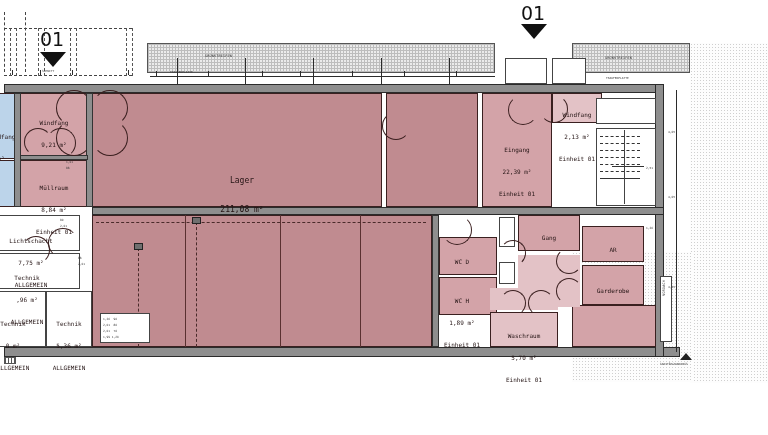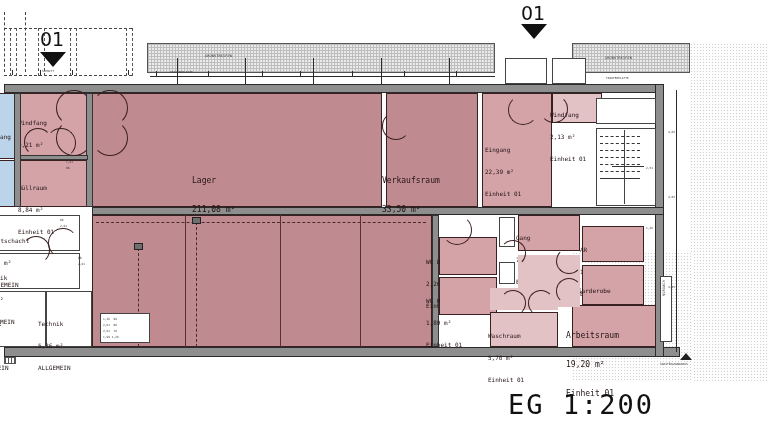--- a/index.html
+++ b/index.html
@@ -34,21 +34,21 @@
     border:1px solid #555;
   }
   .dot{
     background-color:#fdfdfd;
     background-image:radial-gradient(#cfcfcf 0.5px,transparent 0.6px);
     background-size:3px 3px;
     border:1px solid #777;
   }
 
   
-  .lab{position:absolute;text-align:left;line-height:1.22;
+  .lab{position:absolute;text-align:center;line-height:1.22;
        color:#241414;white-space:pre;letter-spacing:0px;}
   .lab .n{display:block;}
   .lab.sz6{font-size:6px;}
   .lab.sz8{font-size:8px;}
   .tiny{position:absolute;font-size:3.4px;color:#333;white-space:pre;
         letter-spacing:0.2px;}
   .tiny2{position:absolute;font-size:2.9px;color:#3a3a3a;white-space:pre;}
   .vert{writing-mode:vertical-rl;transform:rotate(180deg);}
 
   
@@ -167,25 +167,20 @@
   <div class="abs wall" style="left:92px;top:207px;width:572px;height:8px;"></div>
 
   <div class="abs room r-dark" style="left:92px;top:93px;width:290px;height:114px;"></div>
   <div class="lab sz8" style="left:192px;top:156px;width:100px;">
     <span class="n">Lager</span>
     <span class="n">211,08 m²</span>
     <span class="n">Einheit 01</span>
   </div>
 
   <div class="abs room r-dark" style="left:386px;top:93px;width:92px;height:114px;"></div>
-  <div class="lab sz8" style="left:382px;top:156px;width:100px;">
-    <span class="n">Verkaufsraum</span>
-    <span class="n">33,50 m²</span>
-    <span class="n">Einheit 01</span>
-  </div>
 
   <div class="abs room r-mid" style="left:482px;top:93px;width:70px;height:114px;"></div>
   <div class="lab sz6" style="left:485px;top:131px;width:64px;">
     <span class="n">Eingang</span>
     <span class="n">22,39 m²</span>
     <span class="n">Einheit 01</span>
   </div>
 
   <div class="abs room r-light" style="left:552px;top:93px;width:50px;height:30px;"></div>
   <div class="lab sz6" style="left:550px;top:96px;width:54px;">
@@ -307,25 +302,20 @@
   </div>
 
   <div class="abs room r-light" style="left:490px;top:312px;width:68px;height:35px;"></div>
   <div class="lab sz6" style="left:488px;top:317px;width:72px;">
     <span class="n">Waschraum</span>
     <span class="n">5,70 m²</span>
     <span class="n">Einheit 01</span>
   </div>
 
   <div class="abs room r-mid" style="left:572px;top:305px;width:84px;height:42px;"></div>
-  <div class="lab sz8" style="left:566px;top:311px;width:96px;">
-    <span class="n">Arbeitsraum</span>
-    <span class="n">19,20 m²</span>
-    <span class="n">Einheit 01</span>
-  </div>
 
   <div class="abs r-white" style="left:499px;top:217px;width:16px;height:30px;"></div>
   <div class="abs r-white" style="left:499px;top:262px;width:16px;height:22px;"></div>
   <div class="abs r-light" style="left:518px;top:255px;width:62px;height:52px;"></div>
   <div class="abs r-light" style="left:490px;top:288px;width:68px;height:22px;"></div>
 
   <div class="abs r-white" style="left:596px;top:128px;width:60px;height:78px;"></div>
   <div class="stair-line" style="left:600px;top:136px;width:40px;"></div>
   <div class="stair-line" style="left:600px;top:143px;width:40px;"></div>
   <div class="stair-line" style="left:600px;top:150px;width:40px;"></div>
@@ -374,15 +364,14 @@
   <div class="tiny2" style="left:60px;top:224px;">2,01</div>
   <div class="tiny2" style="left:78px;top:256px;">88</div>
   <div class="tiny2" style="left:78px;top:262px;">2,01</div>
   <div class="tiny2" style="left:66px;top:160px;">1,01</div>
   <div class="tiny2" style="left:66px;top:166px;">88</div>
 
   <div class="abs" style="left:4px;top:357px;width:12px;height:7px;
        background-image:repeating-linear-gradient(90deg,#555 0 1px,transparent 1px 3px);
        border:1px solid #555;"></div>
 
-  <div id="scale-caption" style="left:508px;top:389px;">EG 1:200</div>
 
 </div>
 
 </body></html>

